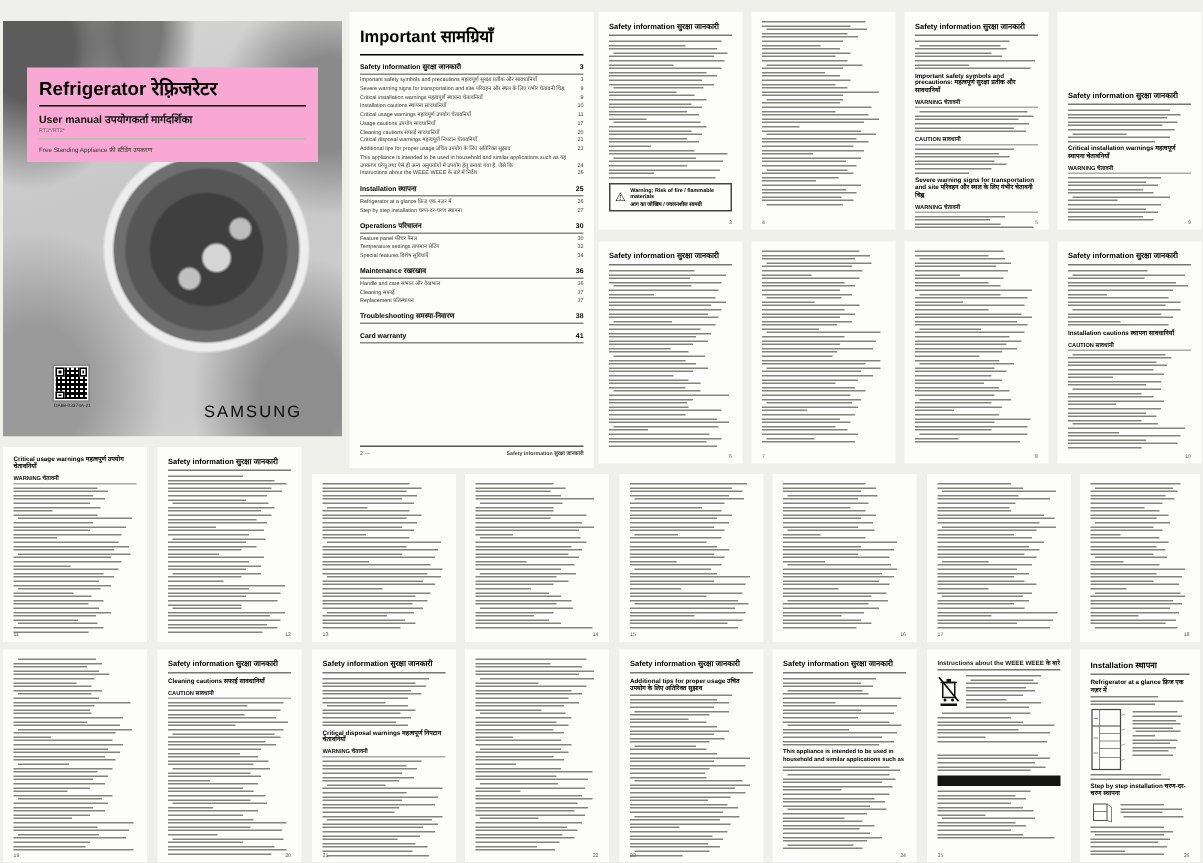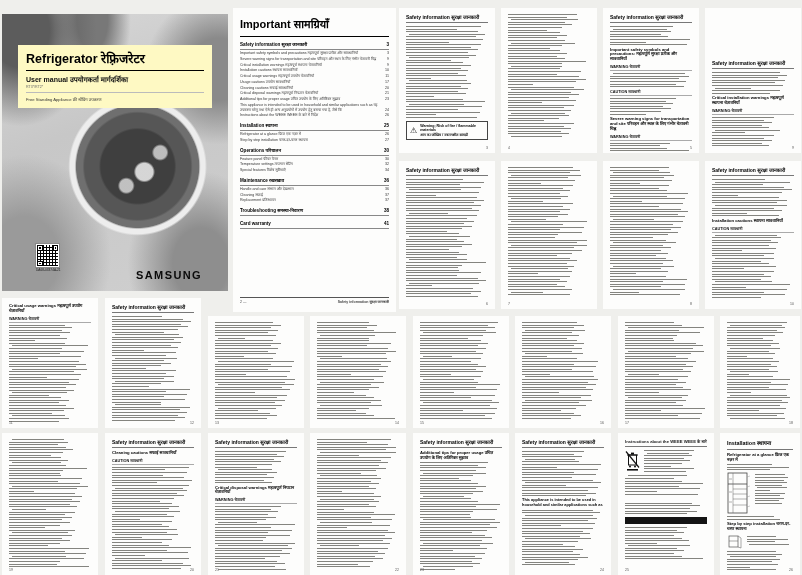--- a/index.html
+++ b/index.html
@@ -32,37 +32,37 @@
       radial-gradient(circle at 55% 62%, rgba(225,225,225,.8) 0 3%, transparent 4%),
       radial-gradient(circle at 70% 50%, rgba(220,220,220,.8) 0 3%, transparent 4%),
       radial-gradient(circle at 60% 55%, transparent 0 30%, #ededed 31% 33%, transparent 34%),
       radial-gradient(circle at 60% 55%, #3f3f3f 0 18%, #565656 19% 26%, #6f6f6f 27% 30%, transparent 31%),
       radial-gradient(ellipse at 8% 6%, #5c5c5c 0 10%, transparent 26%),
       radial-gradient(ellipse at 40% 2%, #787878 0 8%, transparent 20%),
       radial-gradient(ellipse at 96% 20%, #8a8a8a 0 10%, transparent 24%),
       radial-gradient(ellipse at 10% 88%, #9a9a9a 0 12%, transparent 30%),
       radial-gradient(ellipse at 88% 90%, #8e8e8e 0 10%, transparent 26%),
       linear-gradient(160deg,#d9d9d9 0%,#c7c7c7 40%,#cfcfcf 100%);}
-  .coverbox{position:absolute;left:16px;top:31px;width:194px;background:#fef9c3;
+  .coverbox{position:absolute;left:16px;top:31px;width:194px;background:#f9a8d4;
             padding:5px 8px 6px;box-sizing:border-box;}
   .cv-title{font-size:12.5px;font-weight:bold;color:#000;border-bottom:1px solid #000;
             padding-bottom:3px;margin-bottom:4px;white-space:nowrap;}
   .cv-sub{font-size:7px;font-weight:bold;color:#111;}
   .cv-model{font-size:3.6px;color:#666;margin:1px 0 4px;border-bottom:.5px solid #bbb;padding-bottom:3px;}
   .cv-type{font-size:4.2px;color:#333;margin-top:3px;}
   .qrwrap{position:absolute;left:34px;top:230px;}
   .qr{width:21px;height:21px;background:
         repeating-linear-gradient(0deg,#000 0 1.4px,transparent 1.4px 3px),
         repeating-linear-gradient(90deg,#000 0 1.4px,#fff 1.4px 3px);
       position:relative;border:1.5px solid #fff;outline:.5px solid #888;}
   .fq{position:absolute;width:5.5px;height:5.5px;border:1.4px solid #000;background:#fff;box-sizing:border-box;}
   .fq i{position:absolute;inset:1px;background:#000;display:block;}
   .fq.tl{left:0;top:0}.fq.tr{right:0;top:0}.fq.bl{left:0;bottom:0}
   .qrcode-label{font-size:3.2px;color:#222;margin-top:1px;}
-  .brand{position:absolute;left:134px;top:255px;font-size:11px;font-weight:bold;
+  .brand{position:absolute;left:134px;top:255px;font-size:11px;font-weight:normal;
          letter-spacing:1.4px;color:#0a0a0a;}
 
   
   .ct-title{font-size:11px;font-weight:bold;color:#000;margin:2px 0 5px;}
   .ct-rule{height:1px;background:#000;margin-bottom:5px;}
   .toc-row{display:flex;justify-content:space-between;align-items:flex-end;gap:4px;
            font-size:3.6px;color:#333;margin-bottom:1.1px;line-height:1.3;}
   .toc-row .lab{flex:1;}
   .toc-row .pg{white-space:nowrap;}
   .toc-row.h{font-size:4.6px;font-weight:bold;color:#000;margin-top:5px;

